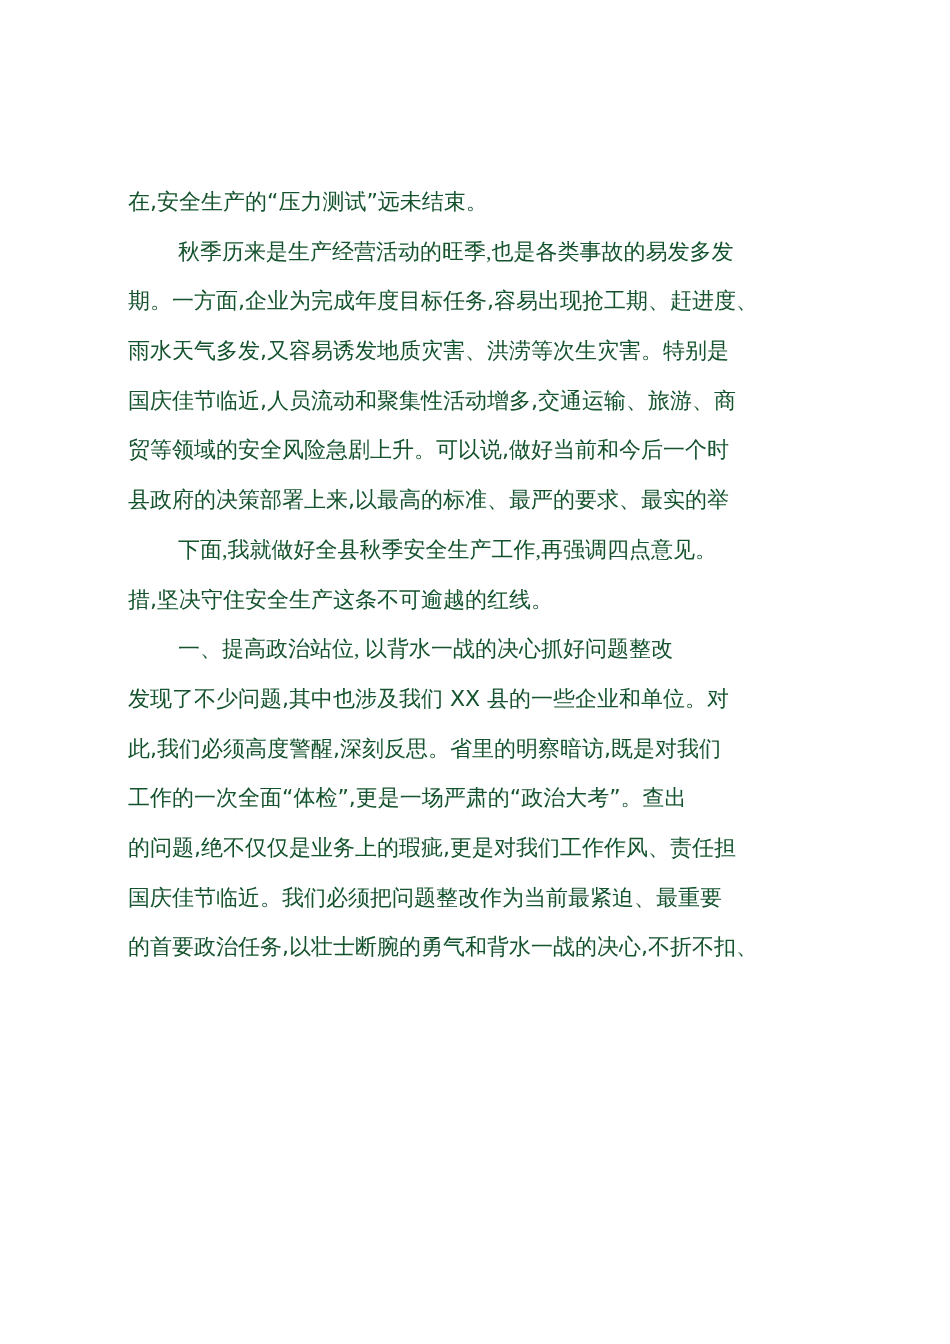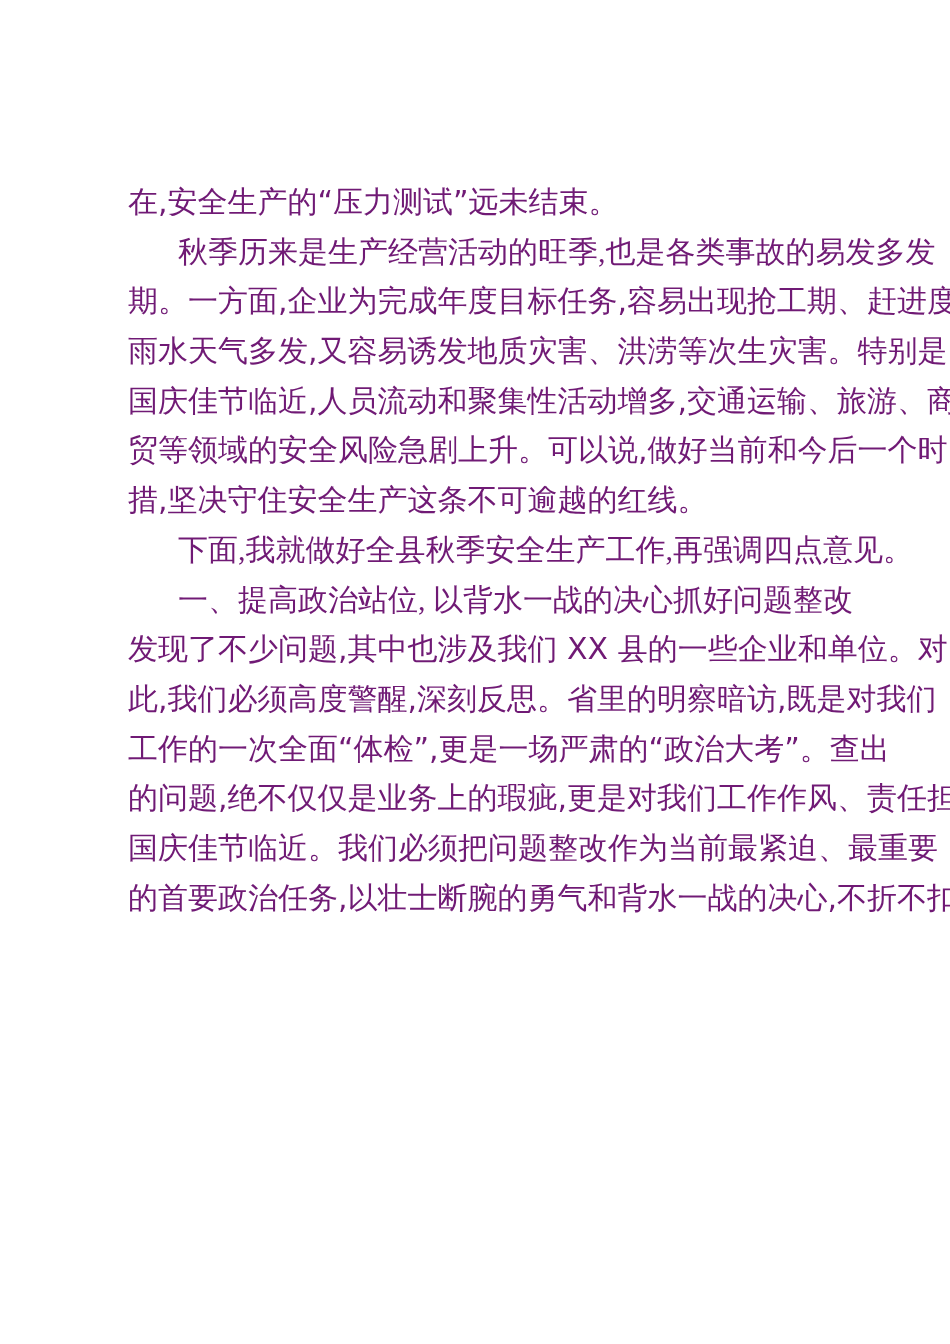--- a/index.html
+++ b/index.html
@@ -22,24 +22,24 @@
     height: 1344px;
     background: #ffffff;
   }
   .textblock {
     position: absolute;
     left: 128px;
     top: 177px;
     width: 732px;
   }
   .line {
-    font-size: 30px;
+    font-size: 22px;
     line-height: 49.7px;
     height: 49.7px;
-    color: #701a75;
+    color: #14532d;
     font-weight: 400;
     white-space: pre;
     letter-spacing: 0px;
   }
   .line.indent {
     padding-left: 50px;
     font-family: Liberation Serif, serif;
   }
 </style>
 </head>
@@ -47,22 +47,23 @@
 
 <div class="page">
   <div class="textblock">
 
   <div class="line">在,安全生产的“压力测试”远未结束。</div>
       <div class="line indent">秋季历来是生产经营活动的旺季,也是各类事故的易发多发</div>
       <div class="line">期。一方面,企业为完成年度目标任务,容易出现抢工期、赶进度、</div>
       <div class="line">雨水天气多发,又容易诱发地质灾害、洪涝等次生灾害。特别是</div>
       <div class="line">国庆佳节临近,人员流动和聚集性活动增多,交通运输、旅游、商</div>
       <div class="line">贸等领域的安全风险急剧上升。可以说,做好当前和今后一个时</div>
+      <div class="line">县政府的决策部署上来,以最高的标准、最严的要求、最实的举</div>
+      <div class="line indent">下面,我就做好全县秋季安全生产工作,再强调四点意见。</div>
       <div class="line">措,坚决守住安全生产这条不可逾越的红线。</div>
-      <div class="line indent">下面,我就做好全县秋季安全生产工作,再强调四点意见。</div>
       <div class="line indent">一、提高政治站位, 以背水一战的决心抓好问题整改</div>
       <div class="line">发现了不少问题,其中也涉及我们 XX 县的一些企业和单位。对</div>
       <div class="line">此,我们必须高度警醒,深刻反思。省里的明察暗访,既是对我们</div>
       <div class="line">工作的一次全面“体检”,更是一场严肃的“政治大考”。查出</div>
       <div class="line">的问题,绝不仅仅是业务上的瑕疵,更是对我们工作作风、责任担</div>
       <div class="line">国庆佳节临近。我们必须把问题整改作为当前最紧迫、最重要</div>
       <div class="line">的首要政治任务,以壮士断腕的勇气和背水一战的决心,不折不扣、</div>
     </div>
 </div>
 

